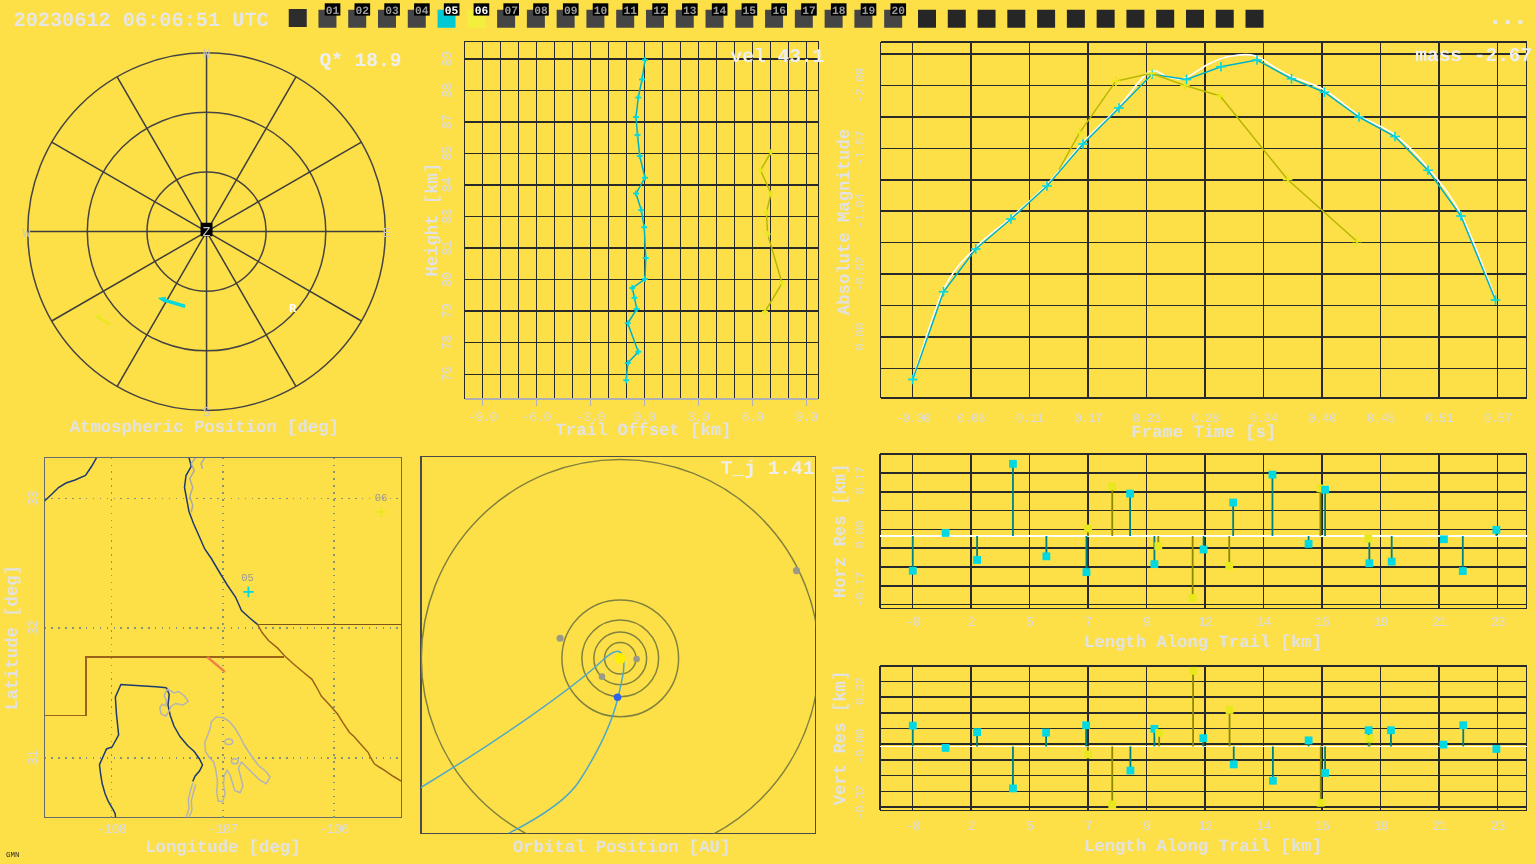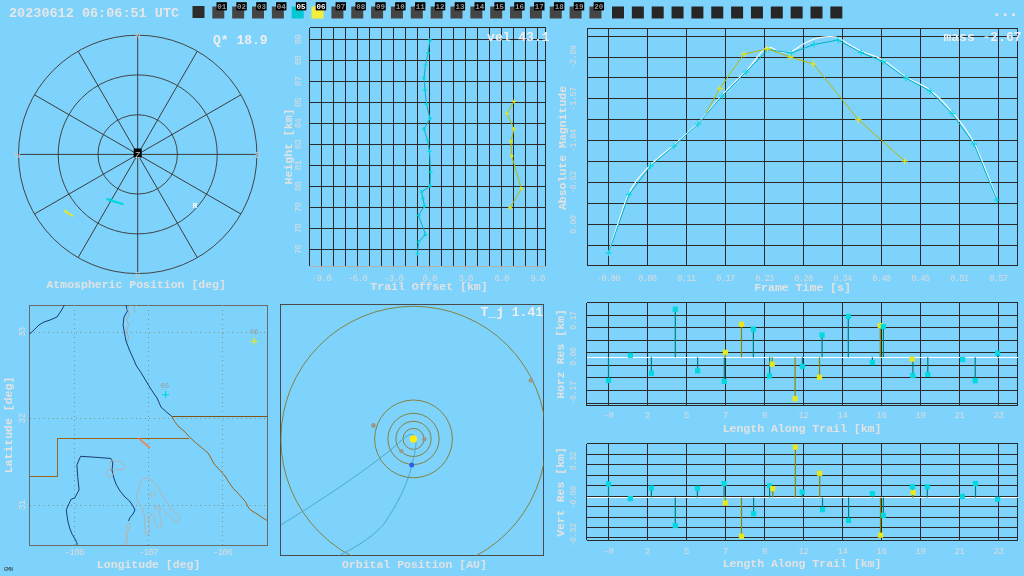--- a/index.html
+++ b/index.html
@@ -1,16 +1,16 @@
 <!DOCTYPE html>
 <html><head>
 <meta charset="utf-8">
 <style>
 html,body{margin:0;padding:0;background:#000;}
-#app{position:relative;width:1024px;height:576px;background:#7dd3fc;overflow:hidden;}
+#app{position:relative;width:1024px;height:576px;background:#fde047;overflow:hidden;}
 svg{display:block;}
 text{font-family:"Liberation Mono",monospace;-webkit-font-smoothing:antialiased;}
 </style>
 </head>
 <body>
 <div id="app">
 <svg width="1024" height="576" viewBox="0 0 1024 576">
 <text x="9" y="17" font-size="13.5" fill="#e6e6e6" text-anchor="start" font-weight="bold">20230612 06:06:51 UTC</text>
 <rect x="192.5" y="6" width="12" height="12" fill="#2d2d2d"></rect>
 <rect x="212.3" y="6.5" width="12" height="12" fill="#454545"></rect>

